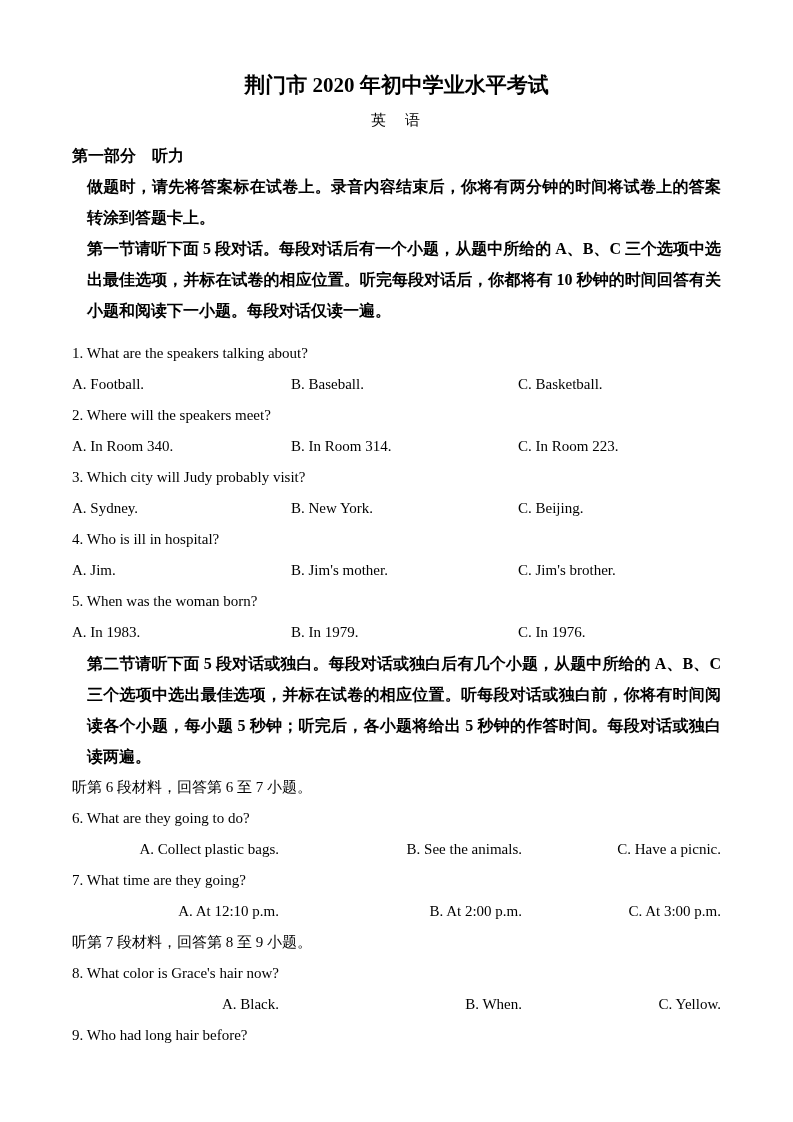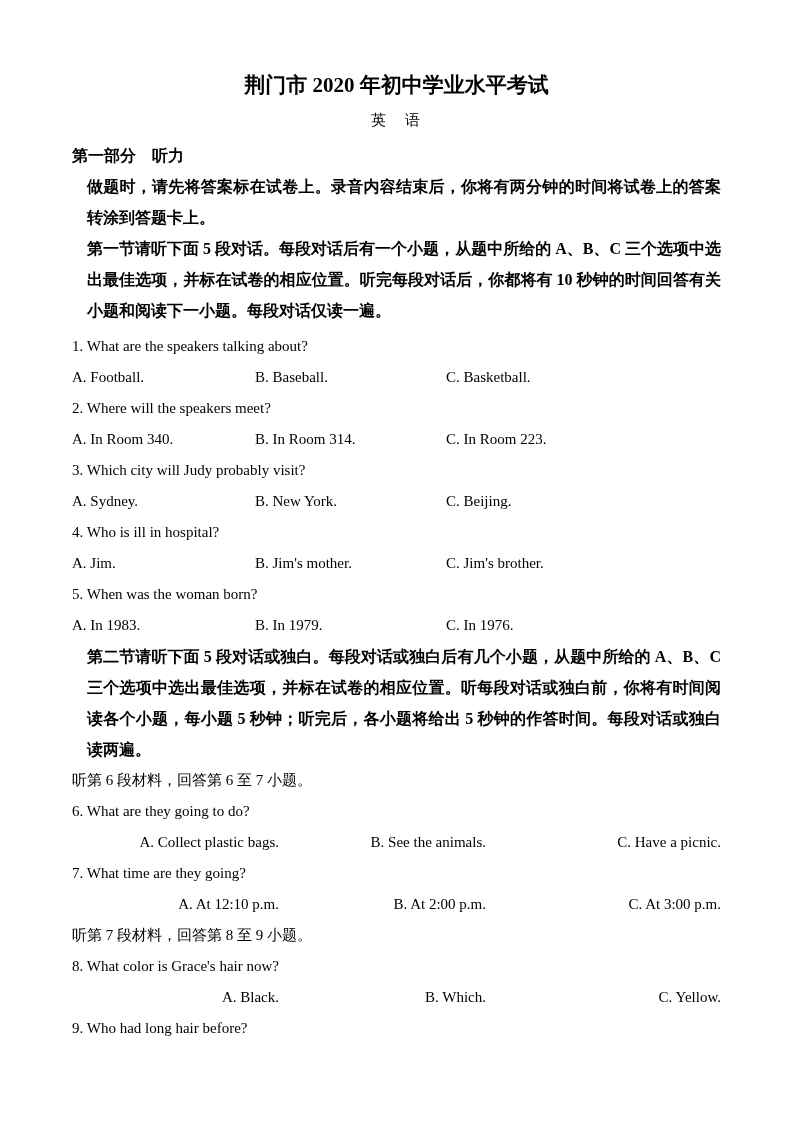--- a/index.html
+++ b/index.html
@@ -52,25 +52,26 @@
   .q-text {
     font-size: 15px;
     line-height: 31px;
     font-family: "Liberation Serif", "DejaVu Serif", serif;
   }
   .opts {
     display: grid;
     font-size: 15px;
     line-height: 31px;
     font-family: "Liberation Serif", "DejaVu Serif", serif;
+    gap: 36px;
   }
   .opts.narrow { grid-template-columns: 183px 191px auto; }
   .opts.wide   { grid-template-columns: 207px 207px auto; text-align: right; }
   .opts span { white-space: nowrap; }
-  .first-q { margin-top: 5px; }
+  .first-q { margin-top: 12px; }
 </style>
 </head>
 <body>
 
 <div class="page">
 
   <h1 class="title">荆门市 2020 年初中学业水平考试</h1>
   <h2 class="subtitle">英　语</h2>
 
   <div class="part-heading">第一部分　听力</div>
@@ -145,21 +146,21 @@
       <span>C. At 3:00 p.m.</span>
     </div>
   </div>
 
   <div class="note">听第 7 段材料，回答第 8 至 9 小题。</div>
 
   <div class="question">
     <div class="q-text">8. What color is Grace's hair now?</div>
     <div class="opts wide">
       <span>A. Black.</span>
-      <span>B. Which.</span>
+      <span>B. When.</span>
       <span>C. Yellow.</span>
     </div>
   </div>
 
   <div class="question">
     <div class="q-text">9. Who had long hair before?</div>
   </div>
 
 </div>
 

